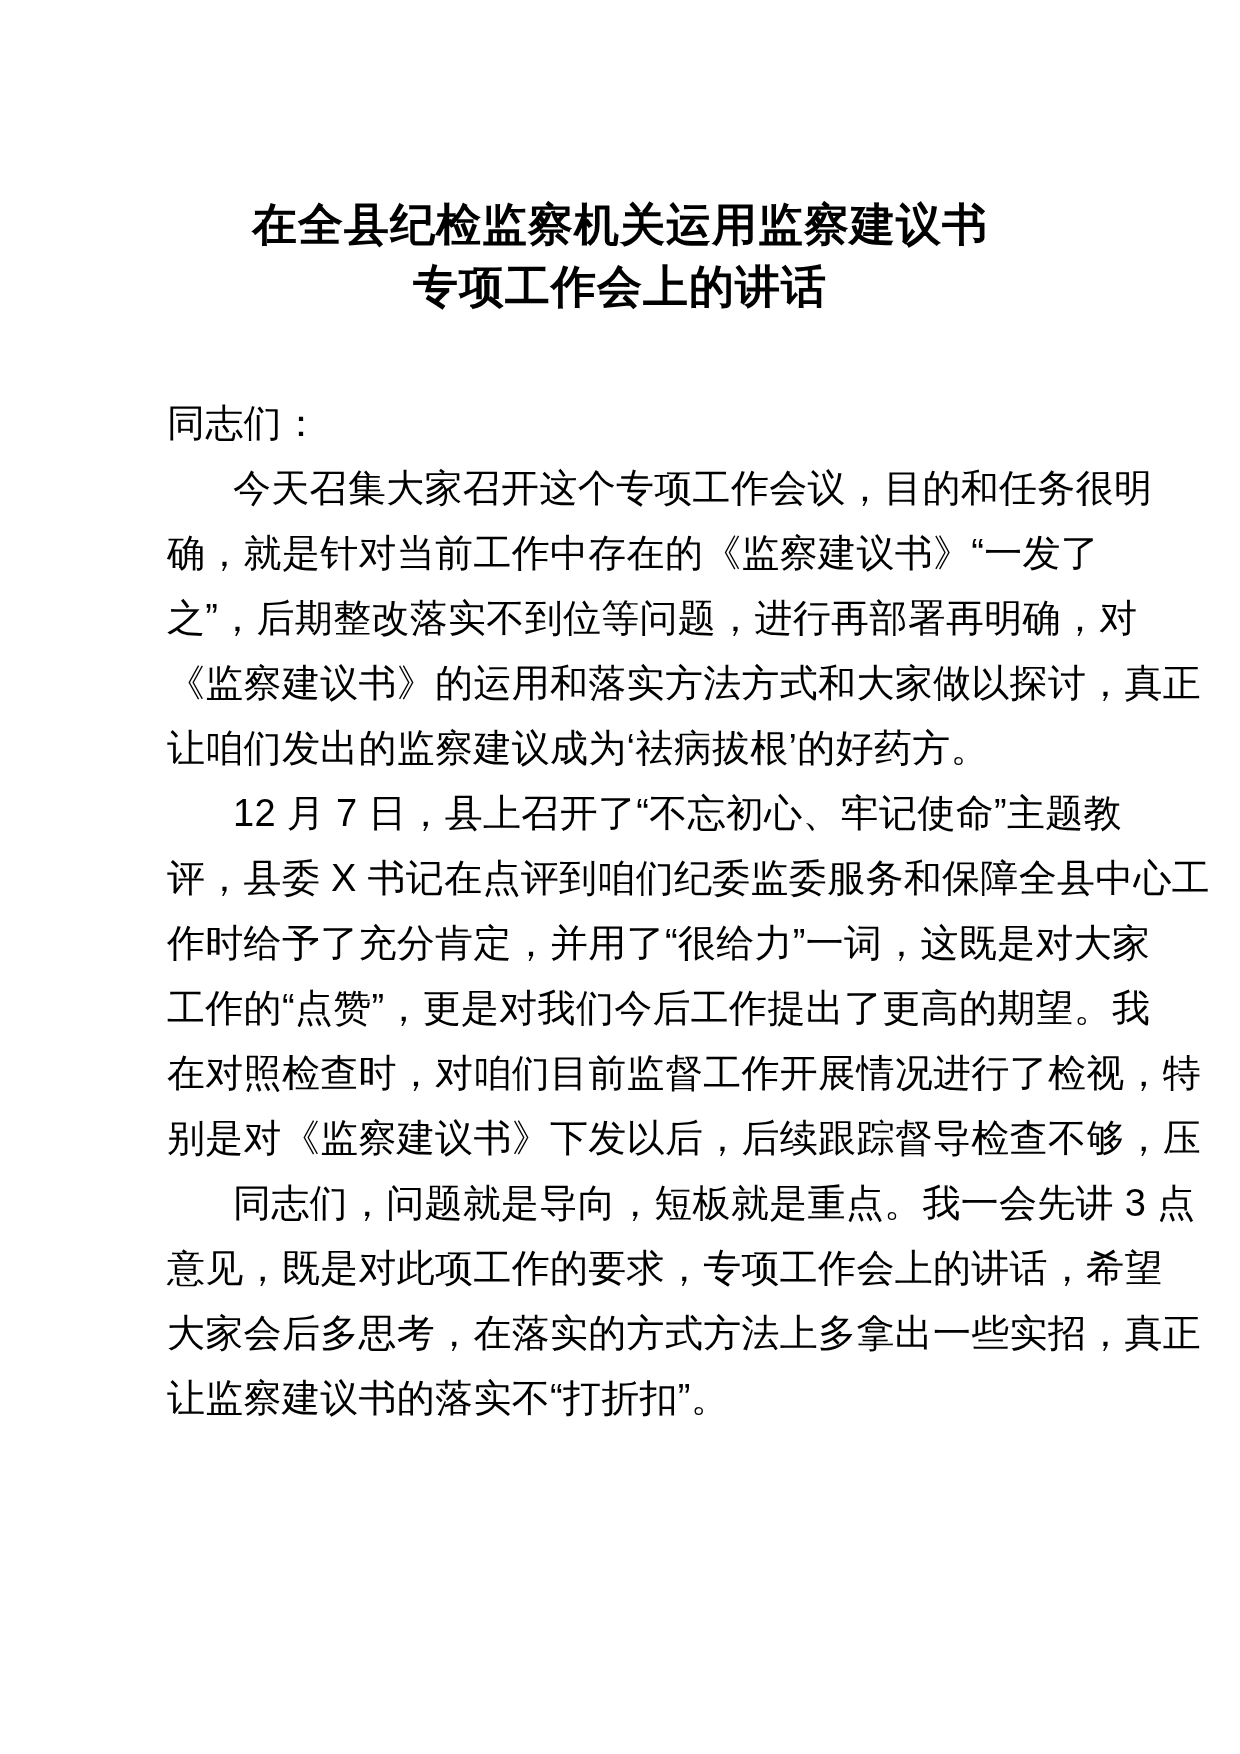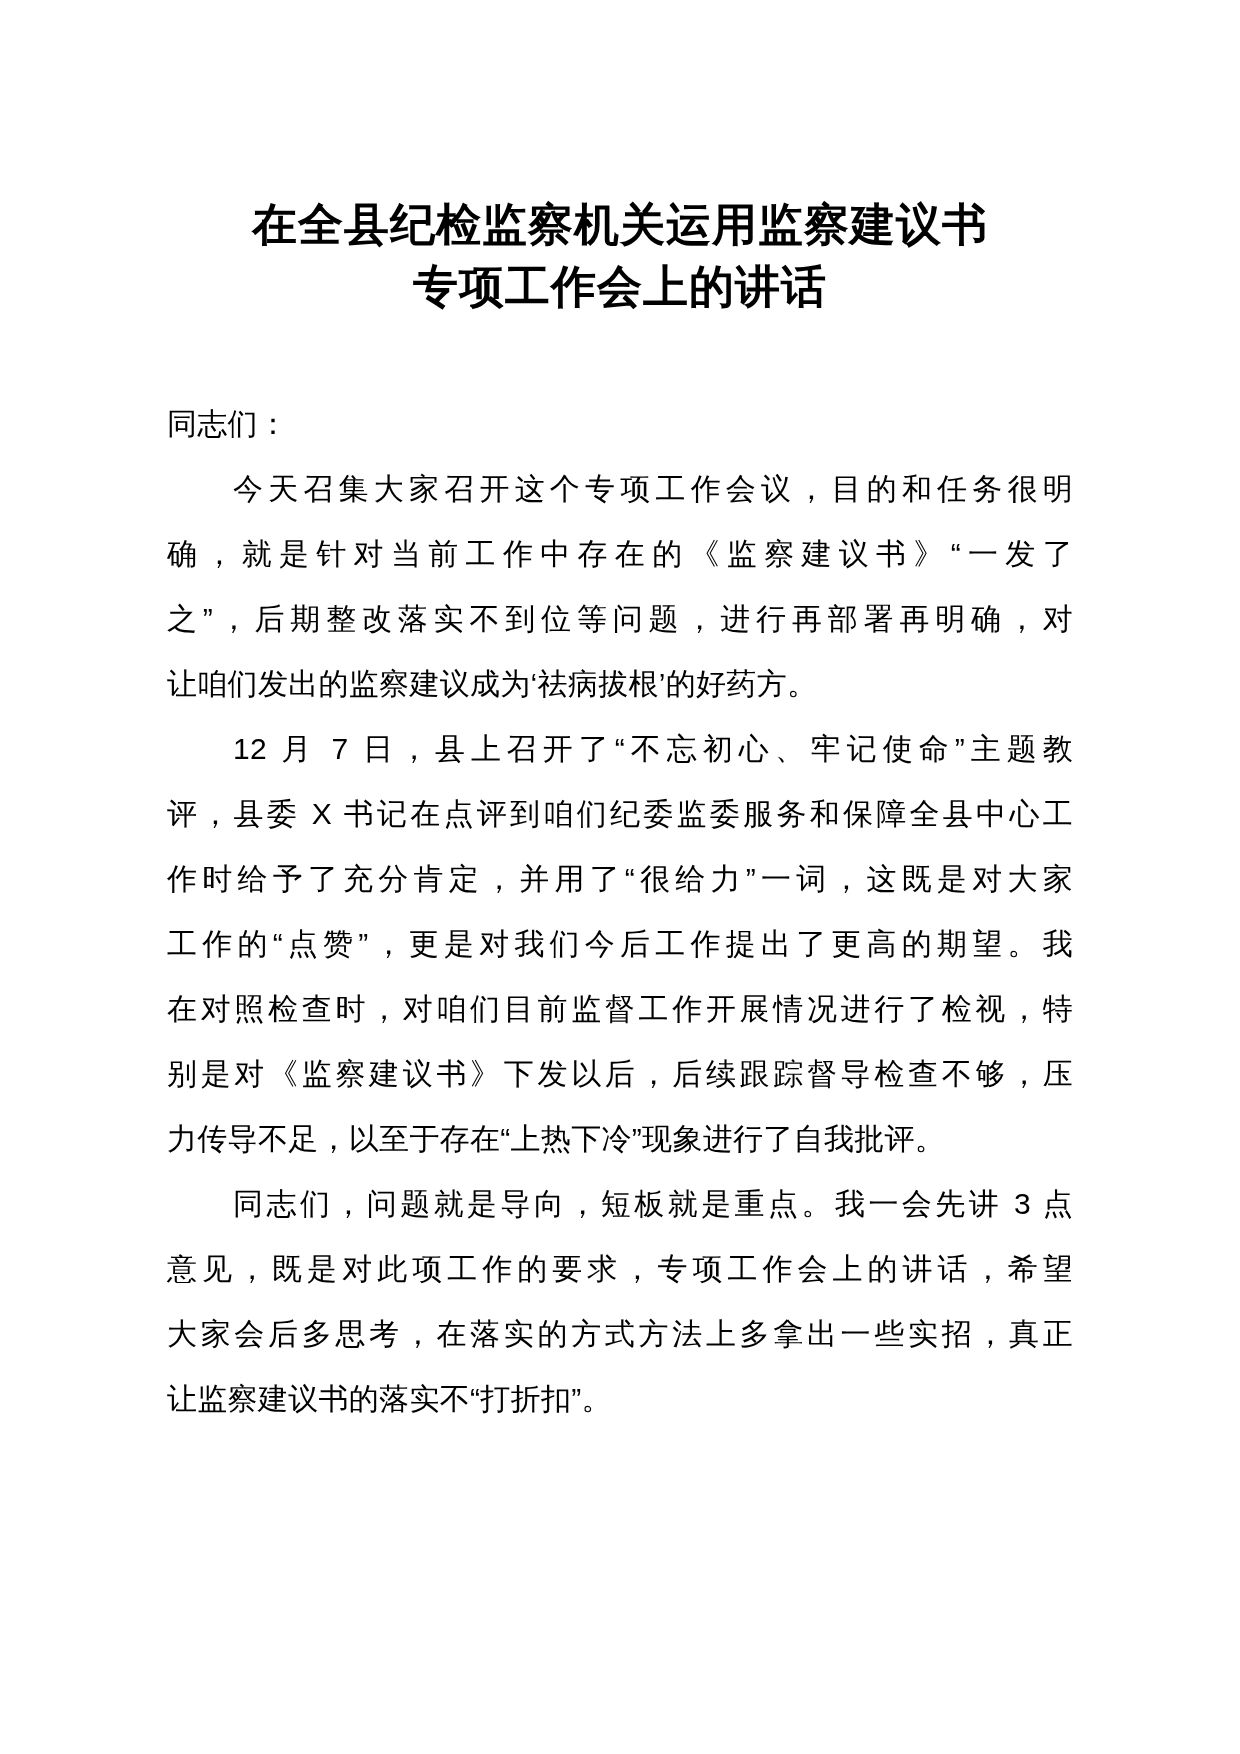--- a/index.html
+++ b/index.html
@@ -20,21 +20,21 @@
   }
   .title {
     text-align: center;
     font-size: 45px;
     font-weight: bold;
     line-height: 62px;
     letter-spacing: 1px;
   }
   .doc-body {
     margin-top: 73px;
-    font-size: 30px;
+    font-size: 38px;
     letter-spacing: 0.3px;
   }
   .line {
     height: 65px;
     line-height: 65px;
     text-align: justify;
     text-align-last: justify;
     white-space: nowrap;
   }
   .line.last {
@@ -50,26 +50,26 @@
 <div class="page">
   <h1 class="title">
     <div class="title-line">在全县纪检监察机关运用监察建议书</div>
     <div class="title-line">专项工作会上的讲话</div>
   </h1>
   <div class="doc-body">
       <div class="line last">同志们：</div>
       <div class="line indent">今天召集大家召开这个专项工作会议，目的和任务很明</div>
       <div class="line">确，就是针对当前工作中存在的《监察建议书》“一发了</div>
       <div class="line">之”，后期整改落实不到位等问题，进行再部署再明确，对</div>
+      <div class="line">《监察建议书》的运用和落实方法方式和大家做以探讨，真正</div>
       <div class="line last">让咱们发出的监察建议成为‘祛病拔根’的好药方。</div>
       <div class="line indent">12 月 7 日，县上召开了“不忘初心、牢记使命”主题教</div>
       <div class="line">评，县委 X 书记在点评到咱们纪委监委服务和保障全县中心工</div>
       <div class="line">作时给予了充分肯定，并用了“很给力”一词，这既是对大家</div>
       <div class="line">工作的“点赞”，更是对我们今后工作提出了更高的期望。我</div>
       <div class="line">在对照检查时，对咱们目前监督工作开展情况进行了检视，特</div>
       <div class="line">别是对《监察建议书》下发以后，后续跟踪督导检查不够，压</div>
-      <div class="line last">力传导不足，以至于存在“上热下冷”现象进行了自我批评。</div>
       <div class="line indent">同志们，问题就是导向，短板就是重点。我一会先讲 3 点</div>
       <div class="line">意见，既是对此项工作的要求，专项工作会上的讲话，希望</div>
       <div class="line">大家会后多思考，在落实的方式方法上多拿出一些实招，真正</div>
       <div class="line last">让监察建议书的落实不“打折扣”。</div>
     </div>
 </div>
 
 </body></html>

